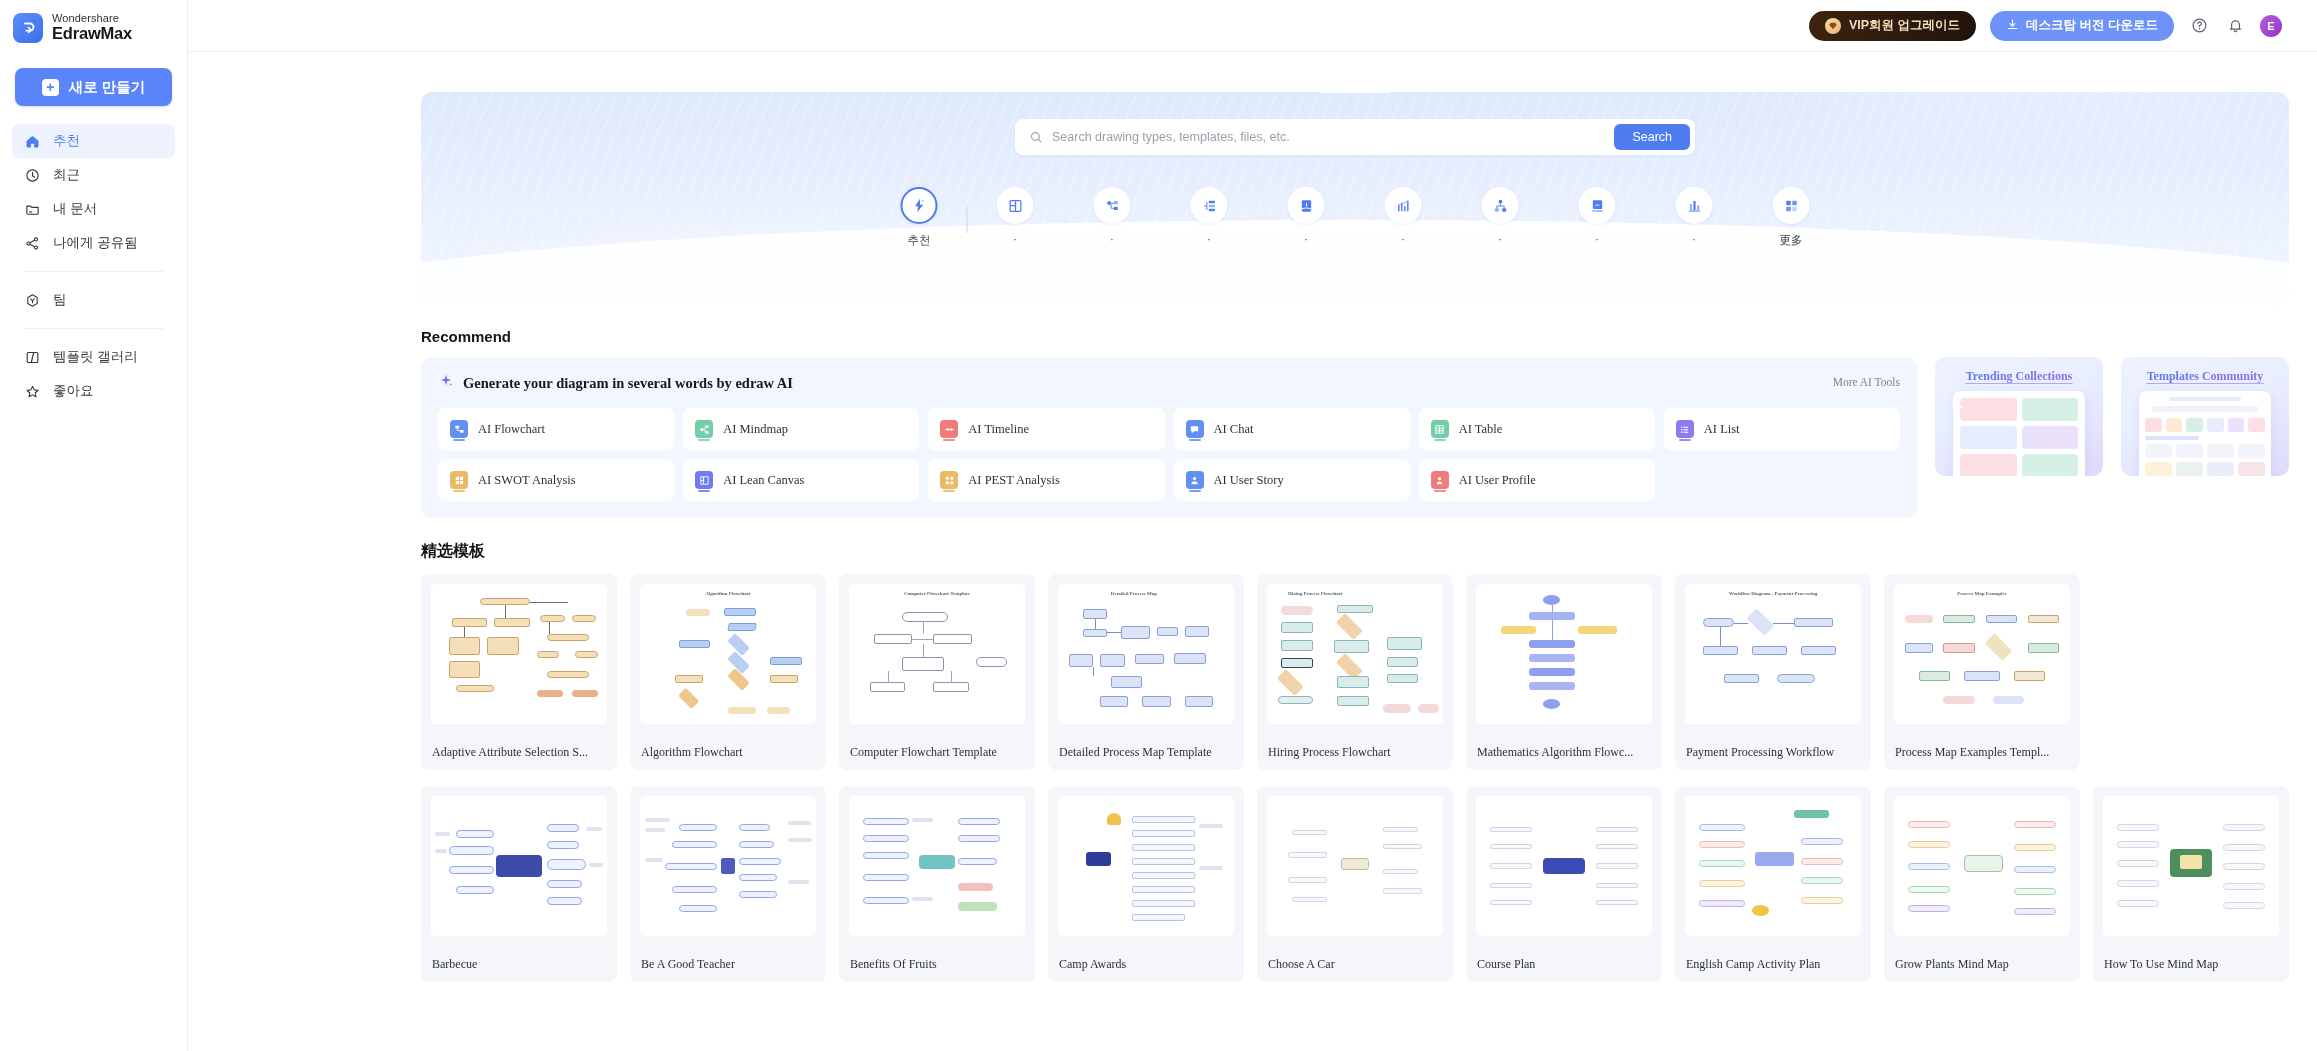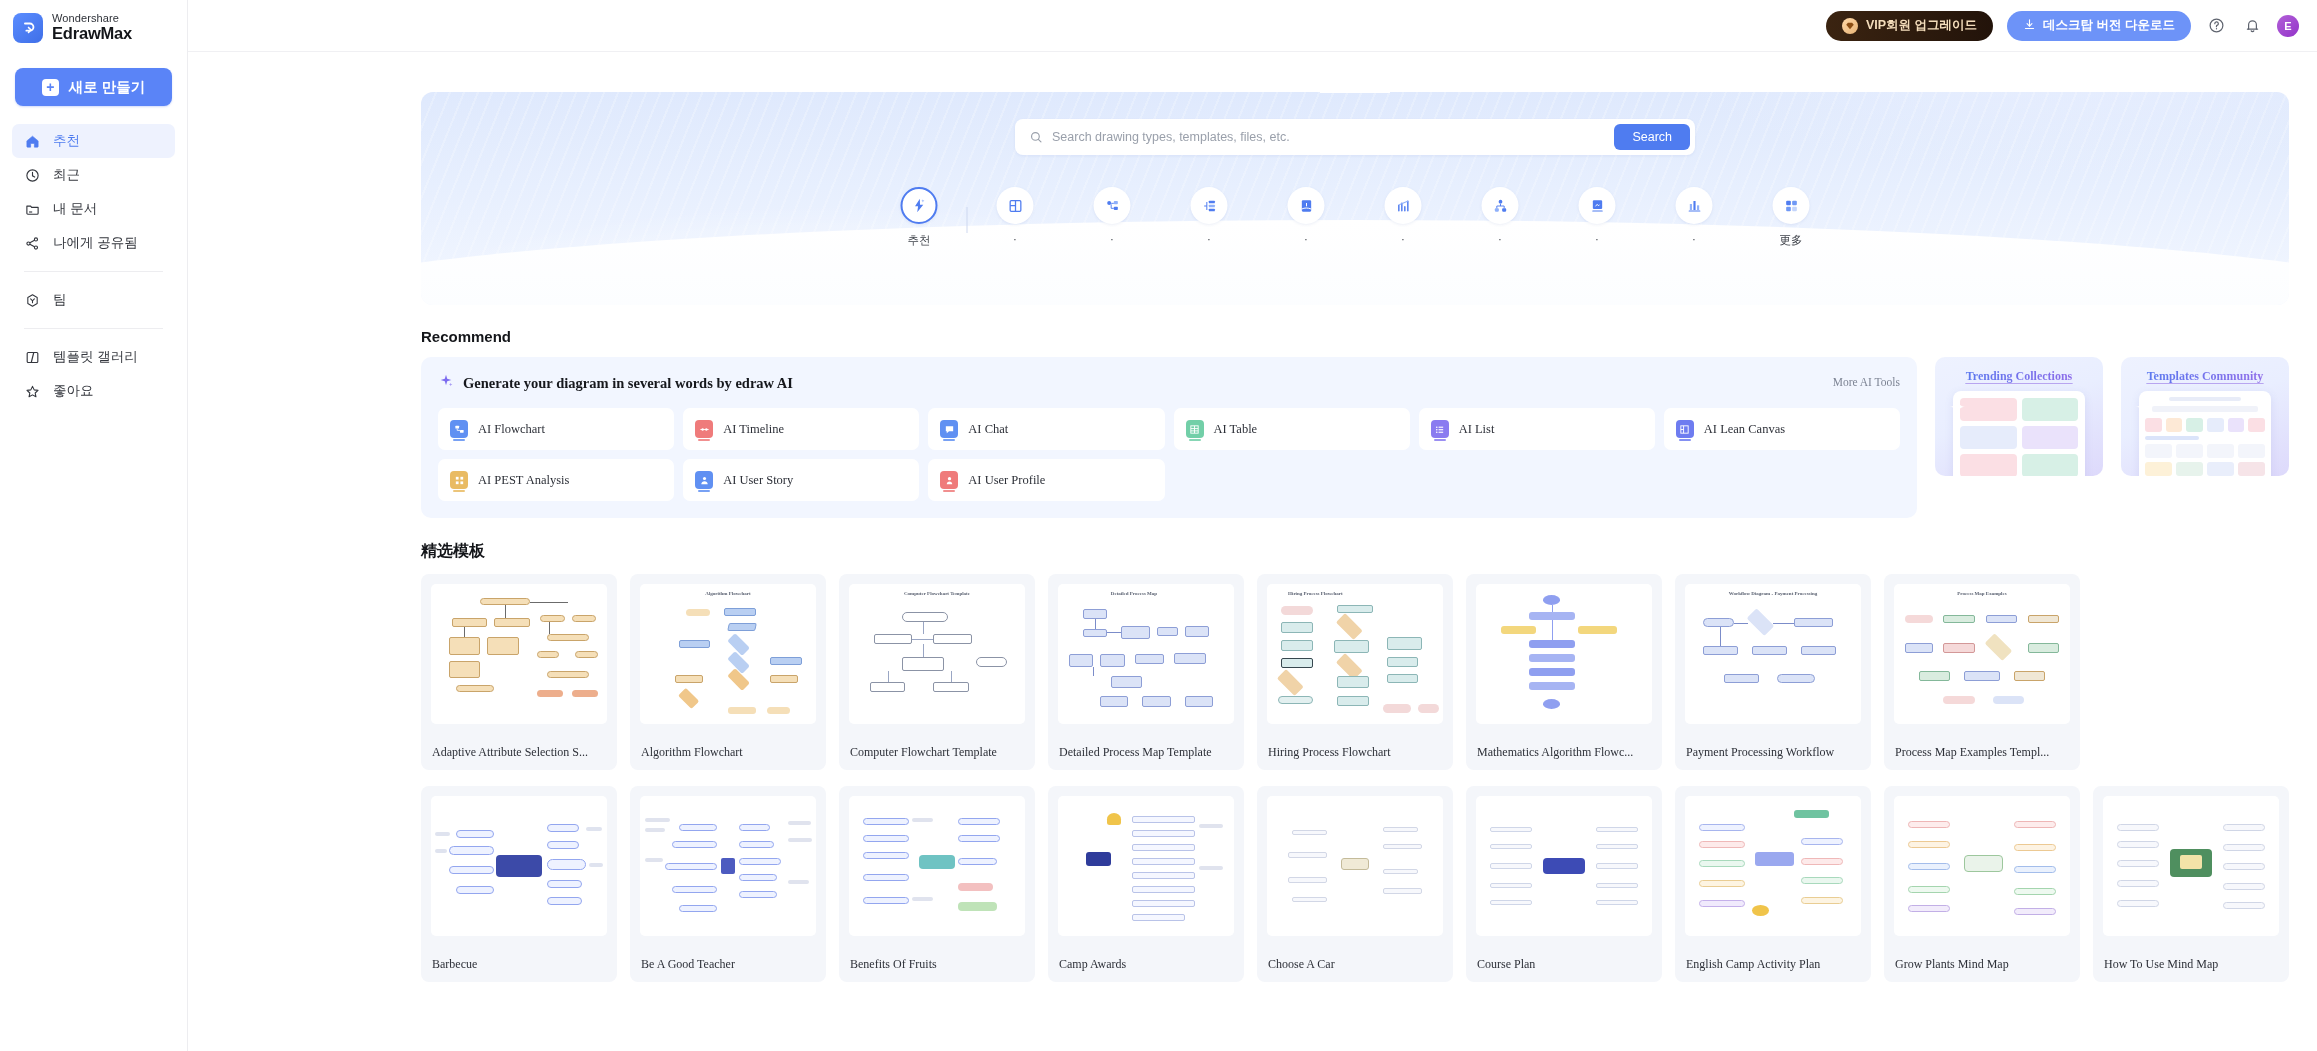--- a/index.html
+++ b/index.html
@@ -59,21 +59,21 @@
 
   
   .main {
     flex: 1; height: 1051px; overflow: hidden; background: #fff;
     position: relative;
   }
 
   
   .topbar {
     height: 52px; display: flex; align-items: center; justify-content: flex-end;
-    padding-right: 18px; gap: 14px;
+    padding-right: 35px; gap: 14px;
     border-bottom: 1px solid #f0f0f3;
     background: #fff;
   }
   .vip-btn {
     height: 30px; padding: 0 16px; border-radius: 15px;
     background: linear-gradient(95deg,#3b2411,#22130a);
     color: #f4ddbb; font-size: 12.5px; font-weight: bold;
     display: flex; align-items: center; gap: 8px; cursor: pointer;
   }
   .gem { width: 16px; height: 16px; border-radius: 50%; background: linear-gradient(140deg,#ffd9a8,#e8b477); display:flex;align-items:center;justify-content:center; }
@@ -552,20 +552,31 @@
               <span class="ai-ico" style="background:#6090f2;color:#6090f2">
                 <svg width="11" height="11" viewBox="0 0 24 24" fill="#fff">
                     <rect x="3" y="4" width="8" height="6" rx="1"></rect>
                     <rect x="13" y="13" width="8" height="6" rx="1"></rect>
                     <path d="M7 10v4h6" stroke="#fff" stroke-width="1.8" fill="none"></path>
                   </svg>
               </span>
               <span class="ai-label">AI Flowchart</span>
             </div>
 
+            <div class="ai-card">
+              <span class="ai-ico" style="background:#72cfa8;color:#72cfa8">
+                <svg width="11" height="11" viewBox="0 0 24 24" fill="#fff">
+                    <rect x="3" y="9" width="7" height="6" rx="1"></rect>
+                    <rect x="14" y="3" width="7" height="5" rx="1"></rect>
+                    <rect x="14" y="16" width="7" height="5" rx="1"></rect>
+                    <path d="M10 12h3v-6.5M13 12v6.5" stroke="#fff" stroke-width="1.6" fill="none"></path>
+                  </svg>
+              </span>
+              <span class="ai-label">AI Mindmap</span>
+            </div>
 
             <div class="ai-card">
               <span class="ai-ico" style="background:#ef7b7b;color:#ef7b7b">
                 <svg width="11" height="11" viewBox="0 0 24 24" fill="#fff">
                     <path d="M3 12h18" stroke="#fff" stroke-width="2"></path>
                     <circle cx="8" cy="12" r="2.6"></circle>
                     <circle cx="16" cy="12" r="2.6"></circle>
                   </svg>
               </span>
               <span class="ai-label">AI Timeline</span>
@@ -598,20 +609,31 @@
                     <circle cx="6" cy="12.5" r="1.8"></circle>
                     <circle cx="6" cy="18" r="1.8"></circle>
                     <rect x="10" y="5.8" width="10" height="2.4"></rect>
                     <rect x="10" y="11.3" width="10" height="2.4"></rect>
                     <rect x="10" y="16.8" width="10" height="2.4"></rect>
                   </svg>
               </span>
               <span class="ai-label">AI List</span>
             </div>
 
+            <div class="ai-card">
+              <span class="ai-ico" style="background:#e9bb63;color:#e9bb63">
+                <svg width="11" height="11" viewBox="0 0 24 24" fill="#fff">
+                    <rect x="4" y="4" width="7" height="7"></rect>
+                    <rect x="13" y="4" width="7" height="7"></rect>
+                    <rect x="4" y="13" width="7" height="7"></rect>
+                    <rect x="13" y="13" width="7" height="7"></rect>
+                  </svg>
+              </span>
+              <span class="ai-label">AI SWOT Analysis</span>
+            </div>
 
             <div class="ai-card">
               <span class="ai-ico" style="background:#6e7cf0;color:#6e7cf0">
                 <svg width="11" height="11" viewBox="0 0 24 24" fill="none" stroke="#fff" stroke-width="2">
                     <rect x="4" y="4" width="16" height="16"></rect>
                     <path d="M10 4v16M4 12h6"></path>
                   </svg>
               </span>
               <span class="ai-label">AI Lean Canvas</span>
             </div>

